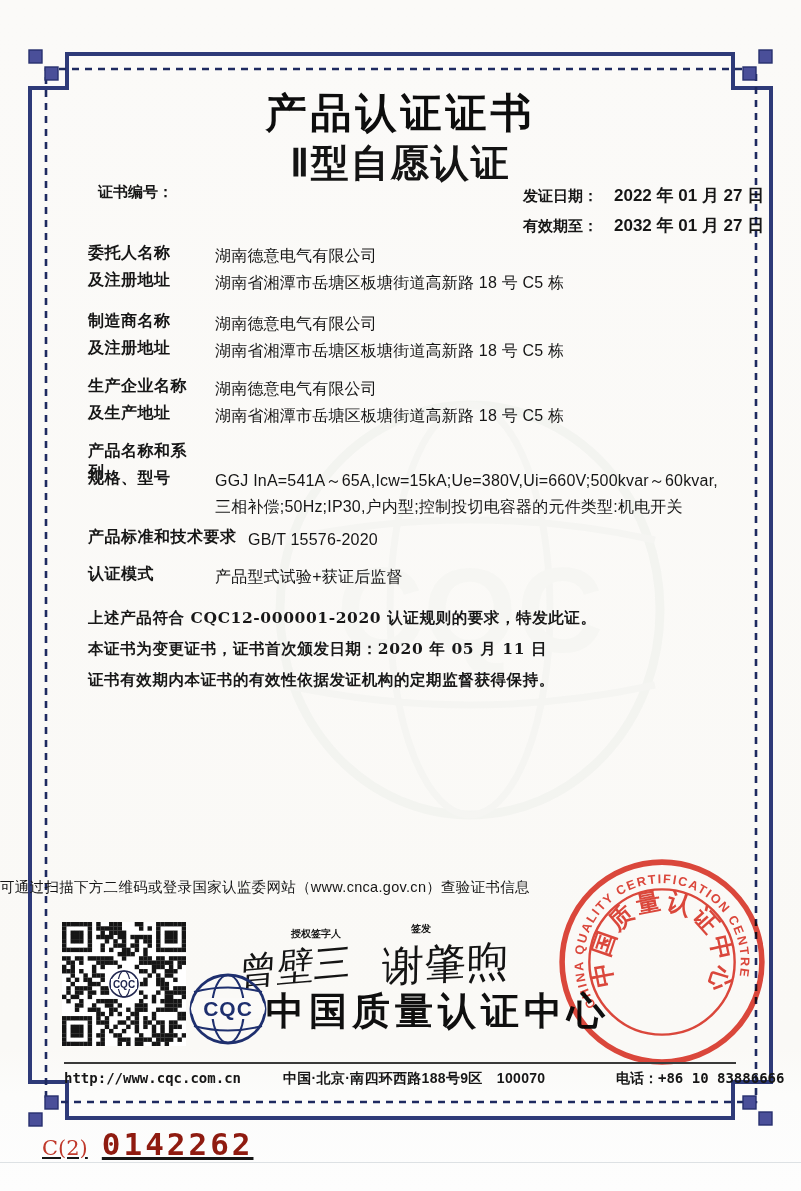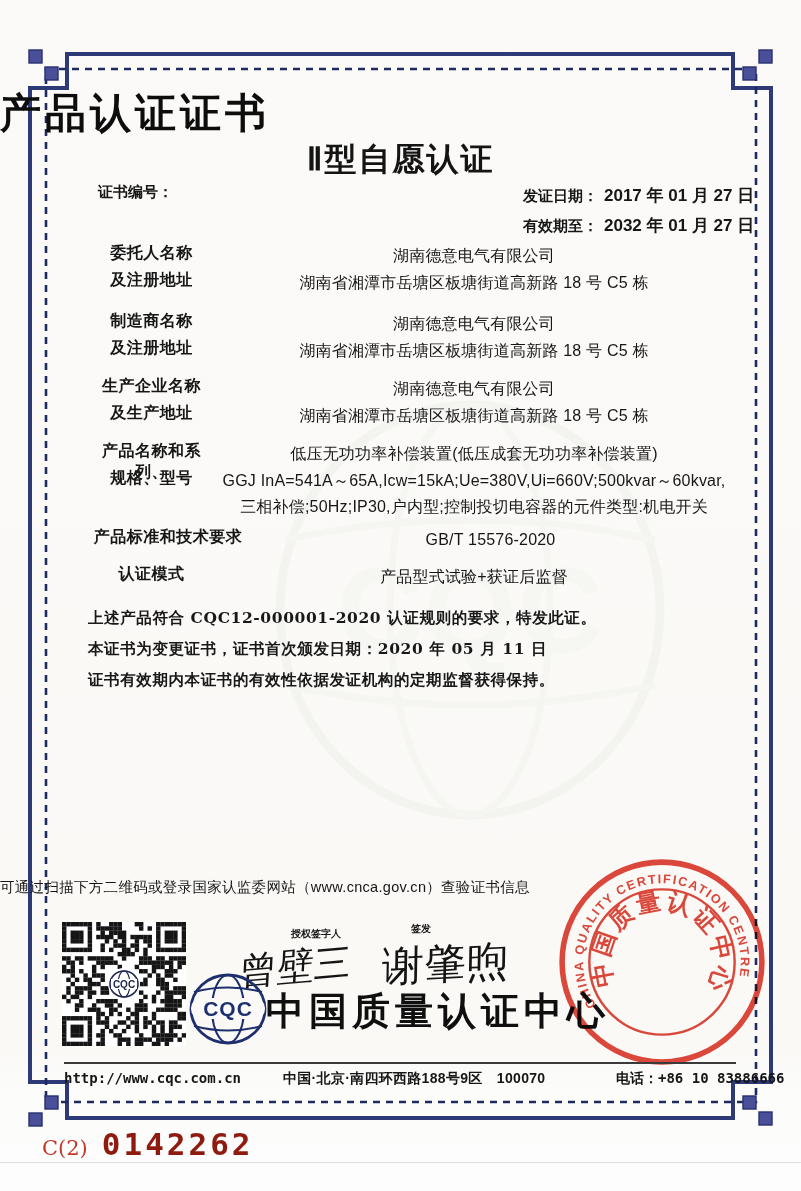--- a/index.html
+++ b/index.html
@@ -5,55 +5,55 @@
   * { margin:0; padding:0; box-sizing:border-box; }
   html,body { background:#ffffff; }
   body { font-family:"Liberation Sans", sans-serif; color:#161616; }
   .page {
     position:relative; width:801px; height:1191px; overflow:hidden;
     background:linear-gradient(180deg,#fbfaf8 0%,#faf9f6 88%,#fcfcfb 92%,#fdfdfd 100%);
   }
   .abs { position:absolute; }
   svg { display:block; }
 
-  .title { left:0; right:0; top:86px; font-size:41px; font-weight:900; letter-spacing:4px; color:#0d0d0d; }
-  .subtitle { left:0; right:0; top:138px; text-align:center; font-size:32px; font-weight:600; letter-spacing:2px; color:#141414; }
+  .title { left:0; right:0; top:86px; text-align:center; font-size:41px; font-weight:900; letter-spacing:4px; color:#0d0d0d; }
+  .subtitle { left:0; right:0; top:138px; text-align:center; font-size:38px; font-weight:600; letter-spacing:2px; color:#141414; }
 
   .kai { font-family:"DejaVu Serif", serif; font-weight:600; }
 
   .certno-row { left:98px; top:183px; display:flex; align-items:center; gap:6px;flex-direction:column; }
   .certno-row .lbl { font-size:15px; }
   .certno-row .val { font-size:19px; font-weight:600; font-family:"Liberation Sans",sans-serif; letter-spacing:0.5px; }
 
-  .date-row { left:523px; display:flex; align-items:baseline; gap:6px; }
+  .date-row { left:523px; display:flex; align-items:baseline; gap:16px; }
   .date-row .lbl { font-size:15px; }
   .date-row .val { font-size:17px; font-weight:700; font-family:"Liberation Sans",sans-serif; }
 
-  .info-row { left:88px; width:645px; display:flex;text-align:center; }
+  .info-row { left:88px; width:645px; display:flex; }
   .info-row .lbl { width:127px; flex:none; font-size:16px; font-weight:800; letter-spacing:0.5px; }
   .info-row .val { flex:1; font-size:16px; line-height:26px; letter-spacing:0.2px; }
 
   .stmt { left:88px; width:620px; font-size:15.5px; letter-spacing:0.6px; color:#181818; }
 
   .qr-note { left:0; right:30px; text-align:left; top:878px; font-size:14.5px; font-weight:400; letter-spacing:0.3px; }
 
   .sig-label { font-size:10px; font-weight:800;margin-left:8px; }
   .sig { font-family:"DejaVu Serif", serif; color:#141414; white-space:nowrap; }
   .sig1 { left:240px; top:942px; font-size:37px; transform:rotate(-5deg) skewX(-8deg); }
   .sig2 { left:382px; top:936px; font-size:42px; transform:rotate(-3deg) skewX(-4deg); }
 
   .org-name { left:266px; top:986px; font-size:38px; font-weight:600; letter-spacing:5px; color:#0f0f0f; }
 
   .footer-rule { left:64px; top:1062px; width:672px; height:2px; background:#3a3a3a; }
   .footer-text { top:1070px; font-size:14px; }
   .footer-web { left:64px; font-family:"DejaVu Sans Mono", monospace; font-weight:600; }
   .footer-addr { left:283px; font-weight:600; letter-spacing:0.3px; }
   .footer-phone { left:596px; font-weight:700; font-family:"DejaVu Sans Mono", monospace;padding-left:20px; }
 
-  .serial { left:42px; top:1126px; display:flex; align-items:baseline; gap:14px; }
+  .serial { left:42px; top:1126px; display:flex; align-items:baseline; gap:14px;text-decoration:underline; }
   .serial .pfx { font-family:"DejaVu Serif", serif; font-size:21px; color:#c0392b; }
   .serial .num { font-family:"DejaVu Sans Mono", monospace; font-size:31px; font-weight:700; letter-spacing:3px; color:#8f1b10; }
 
   .scan-line { left:0; top:1162px; width:801px; height:1px; background:#dde1e4; }
 
   .seal-wrap { left:551px; top:851px; mix-blend-mode:multiply; opacity:0.92; }
   .watermark { left:260px; top:390px; opacity:0.55; }
 </style>
 </head>
 <body>
@@ -84,21 +84,21 @@
   </svg>
 
   <div class="abs title">产品认证证书</div>
   <div class="abs subtitle">Ⅱ型自愿认证</div>
 
   <div class="abs certno-row">
     <span class="lbl kai">证书编号：</span>
   </div>
   <div class="abs date-row" style="top:184px">
     <span class="lbl kai">发证日期：</span>
-    <span class="val">2017 年 01 月 27 日</span>
+    <span class="val">2022 年 01 月 27 日</span>
   </div>
   <div class="abs date-row" style="top:214px">
     <span class="lbl kai">有效期至：</span>
     <span class="val">2032 年 01 月 27 日</span>
   </div>
 
   <div class="abs info-row" style="top:243px">
     <span class="lbl">委托人名称</span>
     <span class="val">湖南德意电气有限公司</span>
   </div>
@@ -117,21 +117,20 @@
   <div class="abs info-row" style="top:376px">
     <span class="lbl">生产企业名称</span>
     <span class="val">湖南德意电气有限公司</span>
   </div>
   <div class="abs info-row" style="top:403px">
     <span class="lbl">及生产地址</span>
     <span class="val">湖南省湘潭市岳塘区板塘街道高新路 18 号 C5 栋</span>
   </div>
   <div class="abs info-row" style="top:441px">
     <span class="lbl">产品名称和系列、</span>
-    <span class="val">低压无功功率补偿装置(低压成套无功功率补偿装置)</span>
   </div>
   <div class="abs info-row" style="top:468px">
     <span class="lbl">规格、型号</span>
     <span class="val">GGJ InA=541A～65A,Icw=15kA;Ue=380V,Ui=660V;500kvar～60kvar,三相补偿;50Hz;IP30,户内型;控制投切电容器的元件类型:机电开关</span>
   </div>
   <div class="abs info-row" style="top:527px">
     <span class="lbl" style="width:160px">产品标准和技术要求</span>
     <span class="val">GB/T 15576-2020</span>
   </div>
   <div class="abs info-row" style="top:564px">

